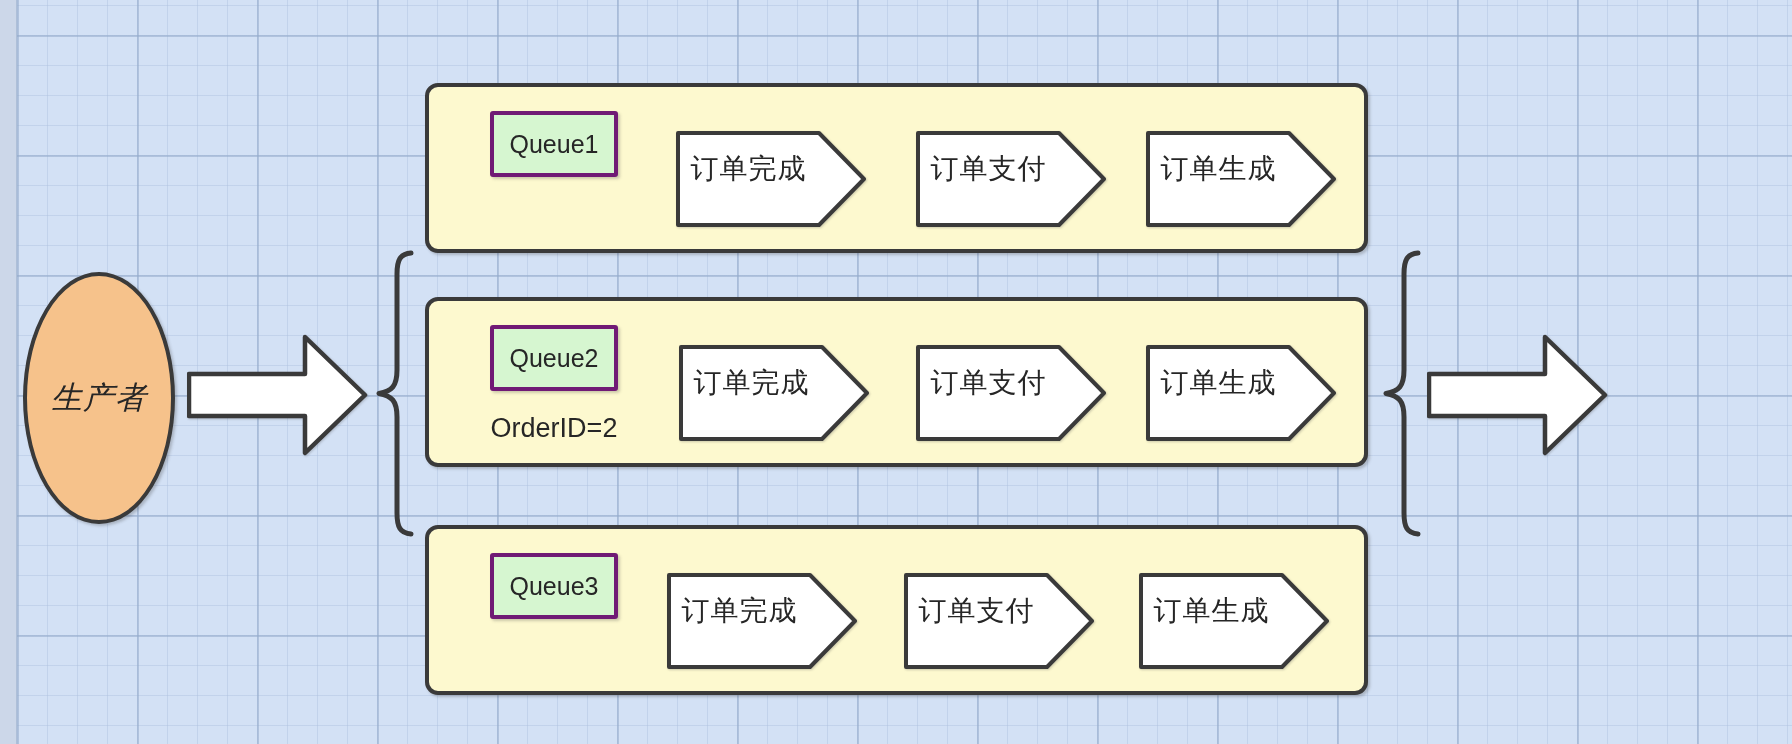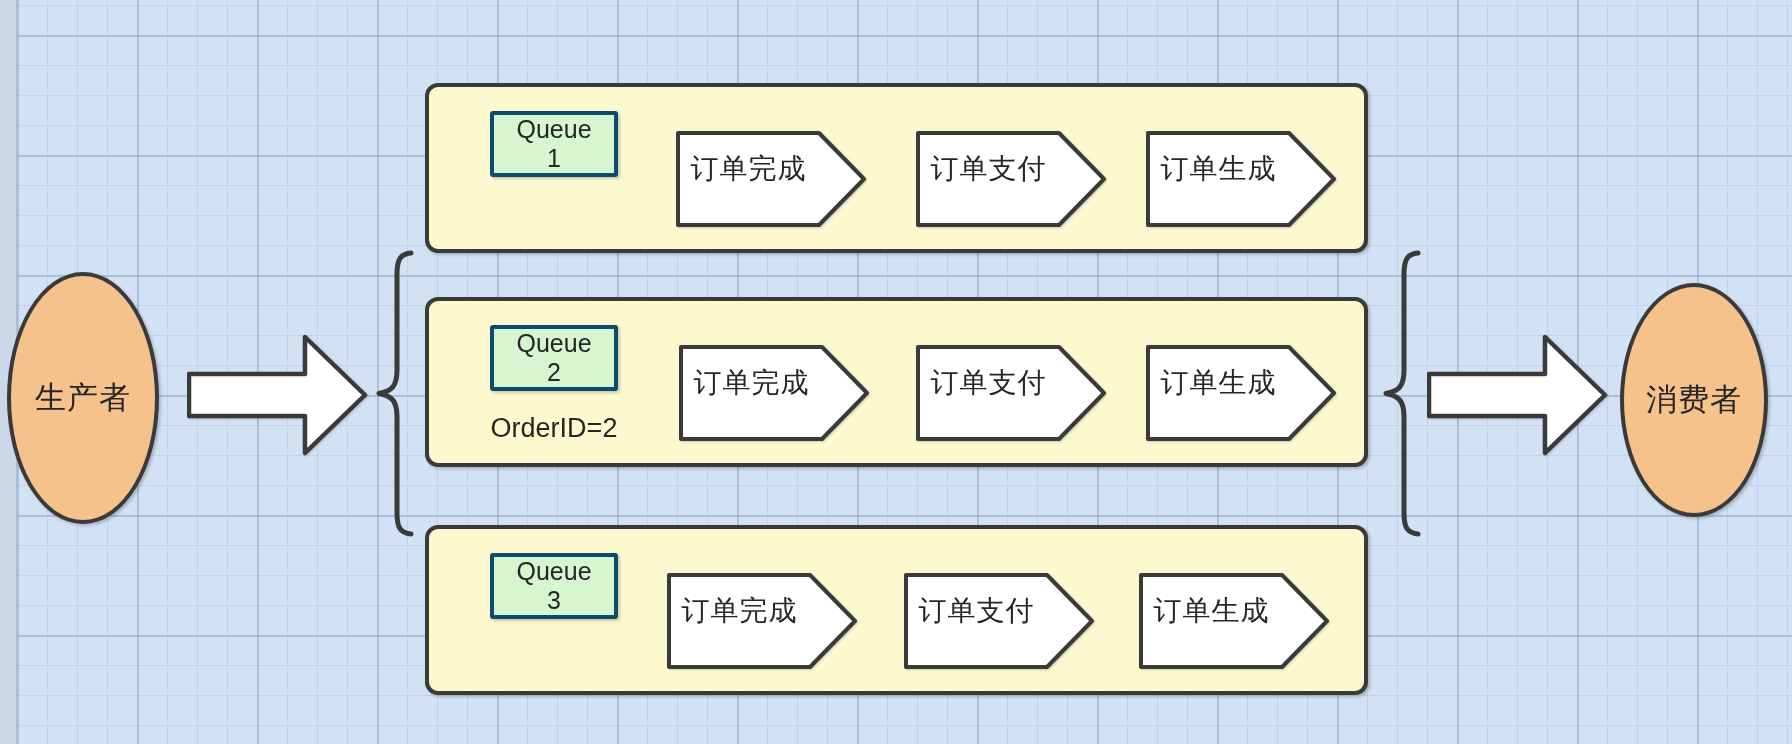--- a/index.html
+++ b/index.html
@@ -36,25 +36,25 @@
     position:absolute;left:425px;width:943px;height:170px;
     background:#fdf9cf;
     border:4px solid #3a3a3a;
     border-radius:13px;
     box-shadow:2px 2px 3px rgba(60,60,60,0.28);
     box-sizing:border-box;
   }
   .gtag{
     position:absolute;left:61px;top:24px;width:128px;height:66px;
     background:#d6f6d0;
-    border:4px solid #0c4a6e;
+    border:4px solid #701a75;
     border-radius:3px;
     box-shadow:2px 2px 3px rgba(60,60,60,0.25);
     box-sizing:border-box;
-    display:flex;flex-direction:column;align-items:center;justify-content:center;
+    display:flex;flex-direction:row;align-items:center;justify-content:center;
     font-size:25px;line-height:1.15;font-weight:500;
   }
   .oid{
     position:absolute;left:36px;top:110px;width:178px;height:34px;
     display:flex;align-items:center;justify-content:center;
     font-size:27px;font-weight:500;
   }
   .pent{position:absolute;top:44px;width:190px;height:96px;}
   .pent svg{position:absolute;left:0;top:0;filter:drop-shadow(1.5px 1.5px 1px rgba(60,60,60,0.25));}
   .pent-label{
@@ -65,21 +65,21 @@
   .shape-svg{filter:drop-shadow(1.5px 1.5px 1px rgba(60,60,60,0.25));}
   .abs{position:absolute;}
 </style>
 </head>
 <body>
 
 <div class="canvas">
 
   <div class="edge-strip"></div>
 
-  <div class="node ellipse" style="left:7px;top:272px;width:144px;height:244px;">
+  <div class="node ellipse" style="left:23px;top:272px;width:144px;height:244px;font-style:italic;">
     <span>生产者</span>
   </div>
 
   <svg class="abs shape-svg" style="left:187px;top:334px;" width="181" height="122" viewBox="0 0 181 122">
     <polygon points="2,40 118,40 118,3 178,61 118,119 118,82 2,82" fill="#ffffff" stroke="#3a3a3a" stroke-width="4.5" stroke-linejoin="round"></polygon>
   </svg>
 
   <svg class="abs" style="left:371px;top:250px;" width="44" height="287" viewBox="0 0 44 287">
     <path d="M 40 3 C 29 4 26 10 26 24 L 26 120 C 26 136 21 141 8 143.5 C 21 146 26 151 26 167 L 26 263 C 26 277 29 283 40 284" fill="none" stroke="#3a3a3a" stroke-width="5" stroke-linecap="round" stroke-linejoin="round"></path>
   </svg>
@@ -161,17 +161,14 @@
   </div>
 
   <svg class="abs" style="left:1375px;top:250px;" width="50" height="287" viewBox="0 0 44 287">
     <path d="M 40 3 C 29 4 26 10 26 24 L 26 120 C 26 136 21 141 8 143.5 C 21 146 26 151 26 167 L 26 263 C 26 277 29 283 40 284" fill="none" stroke="#3a3a3a" stroke-width="5" stroke-linecap="round" stroke-linejoin="round"></path>
   </svg>
 
   <svg class="abs shape-svg" style="left:1427px;top:334px;" width="181" height="122" viewBox="0 0 181 122">
     <polygon points="2,40 118,40 118,3 178,61 118,119 118,82 2,82" fill="#ffffff" stroke="#3a3a3a" stroke-width="4.5" stroke-linejoin="round"></polygon>
   </svg>
 
-  <div class="node ellipse" style="left:1620px;top:283px;width:140px;height:226px;">
-    <span>消费者</span>
-  </div>
 
 </div>
 
 </body></html>

